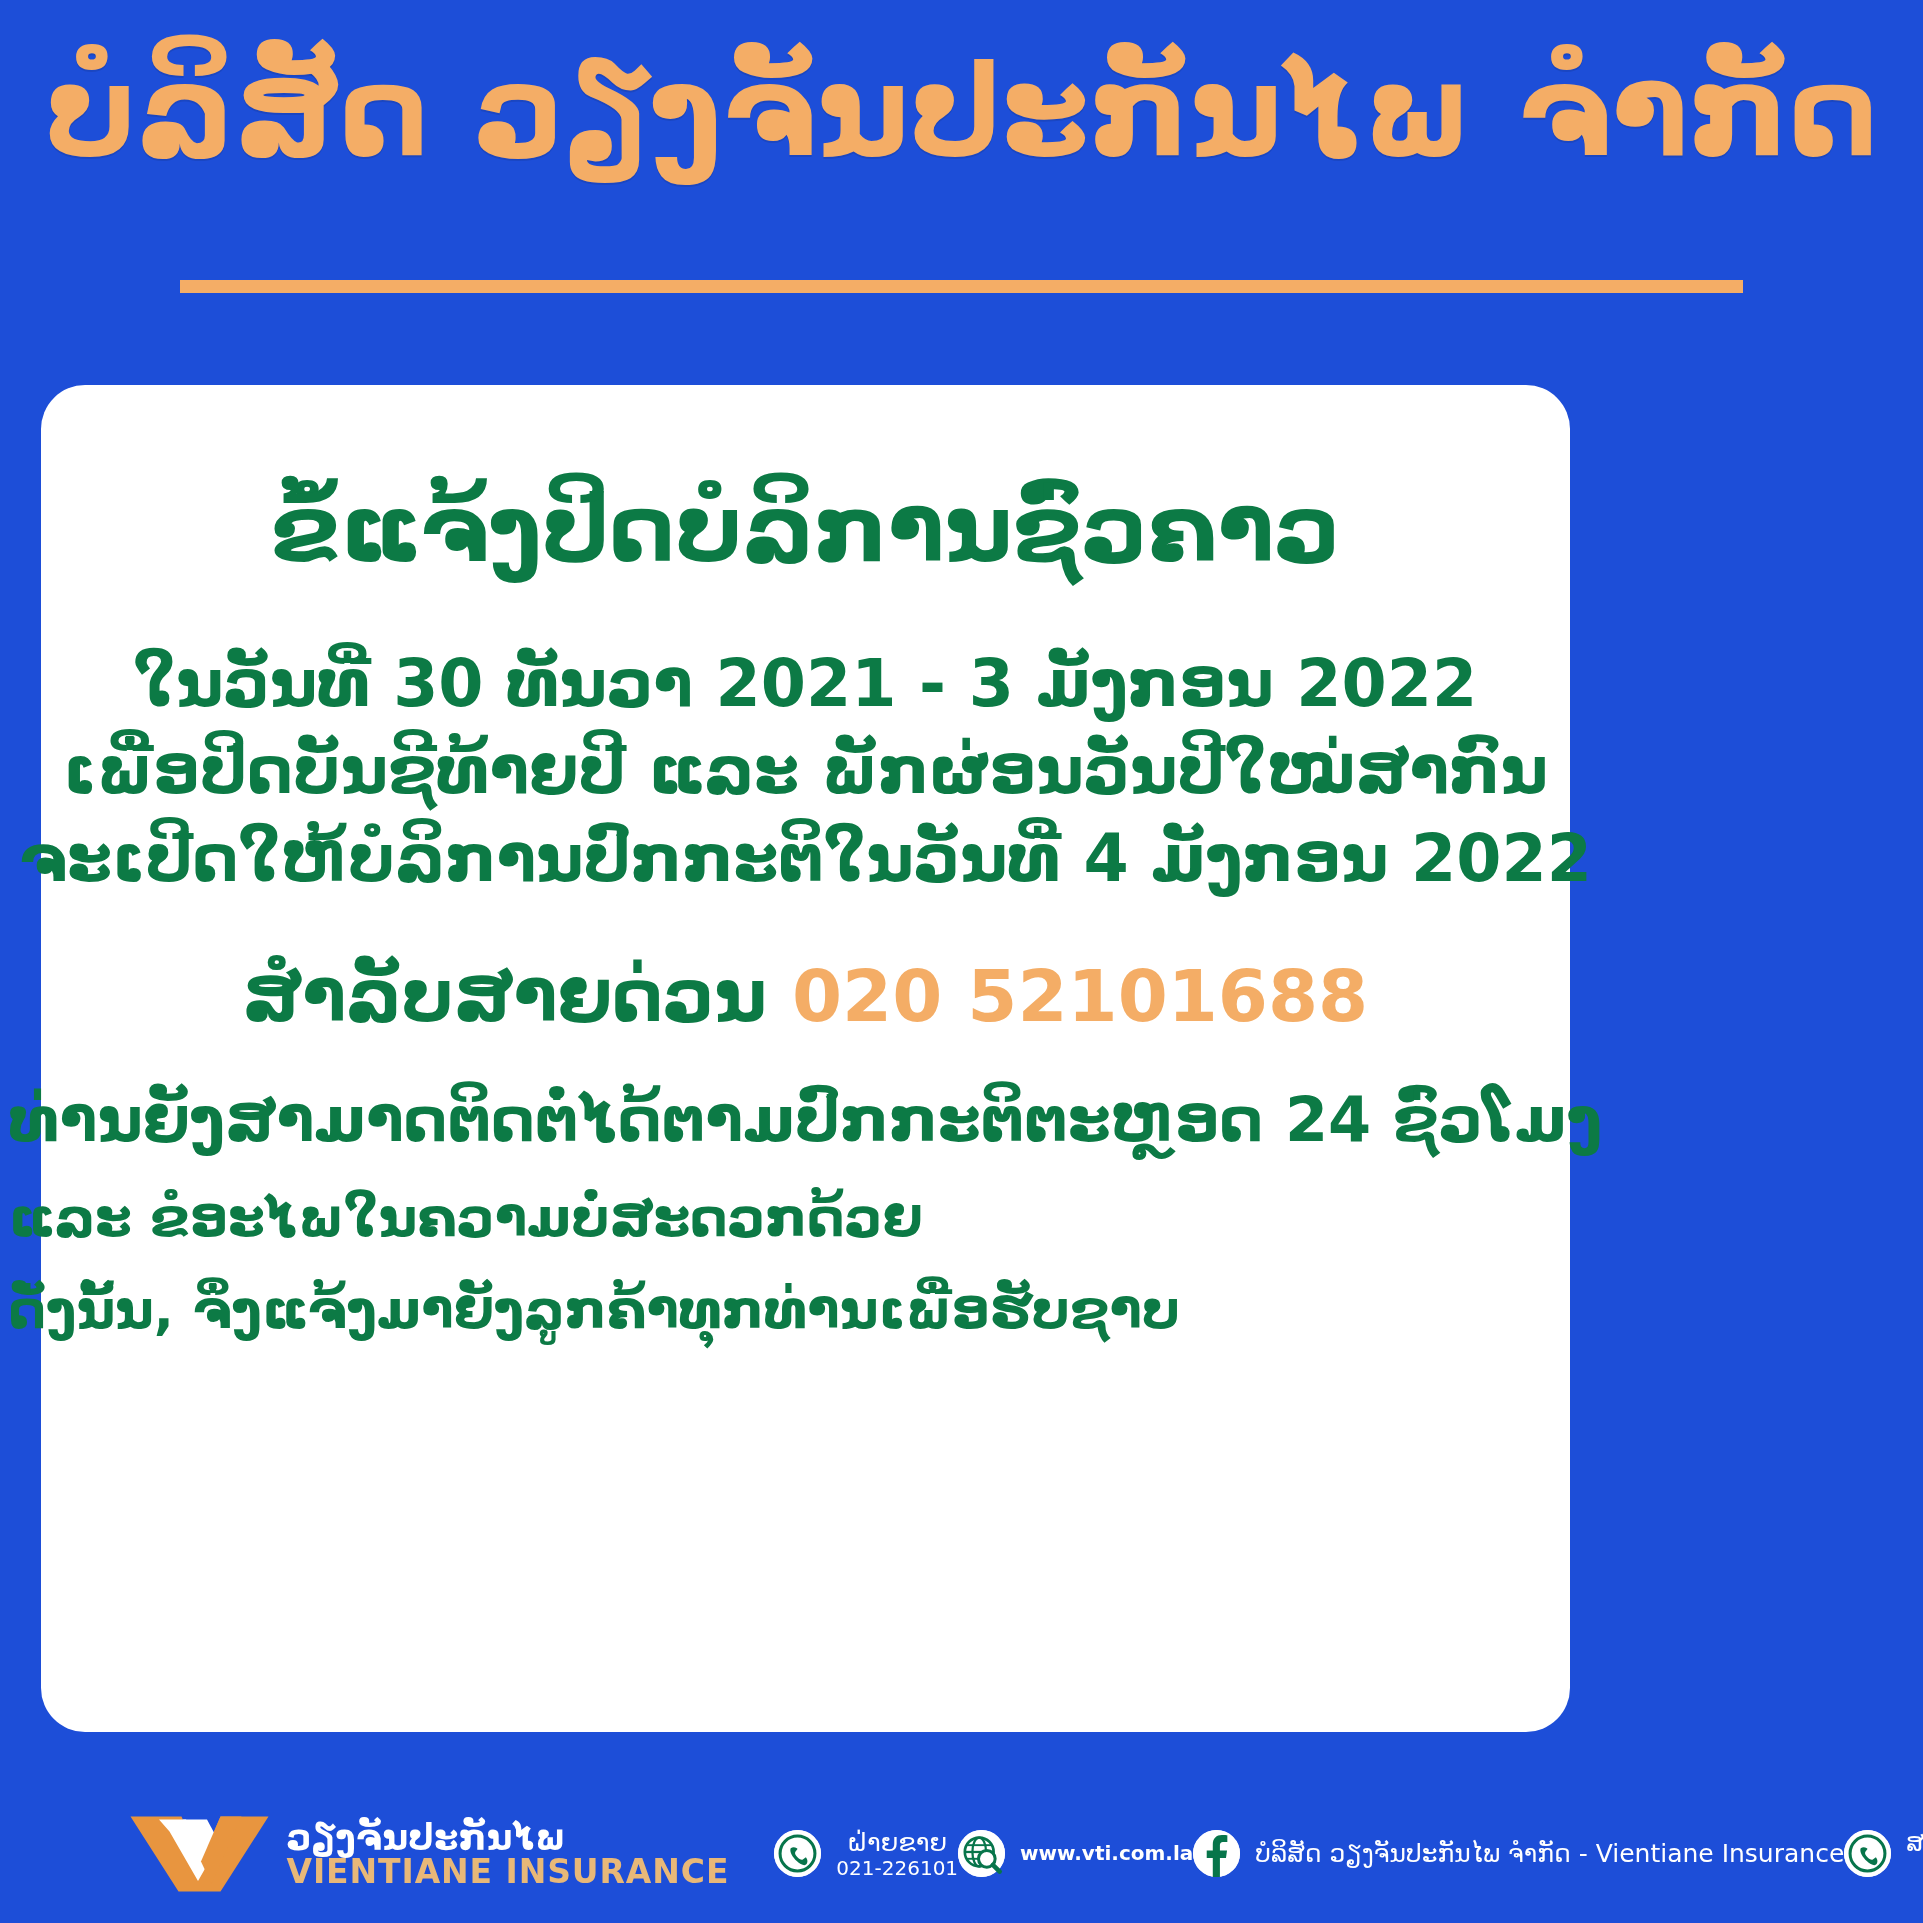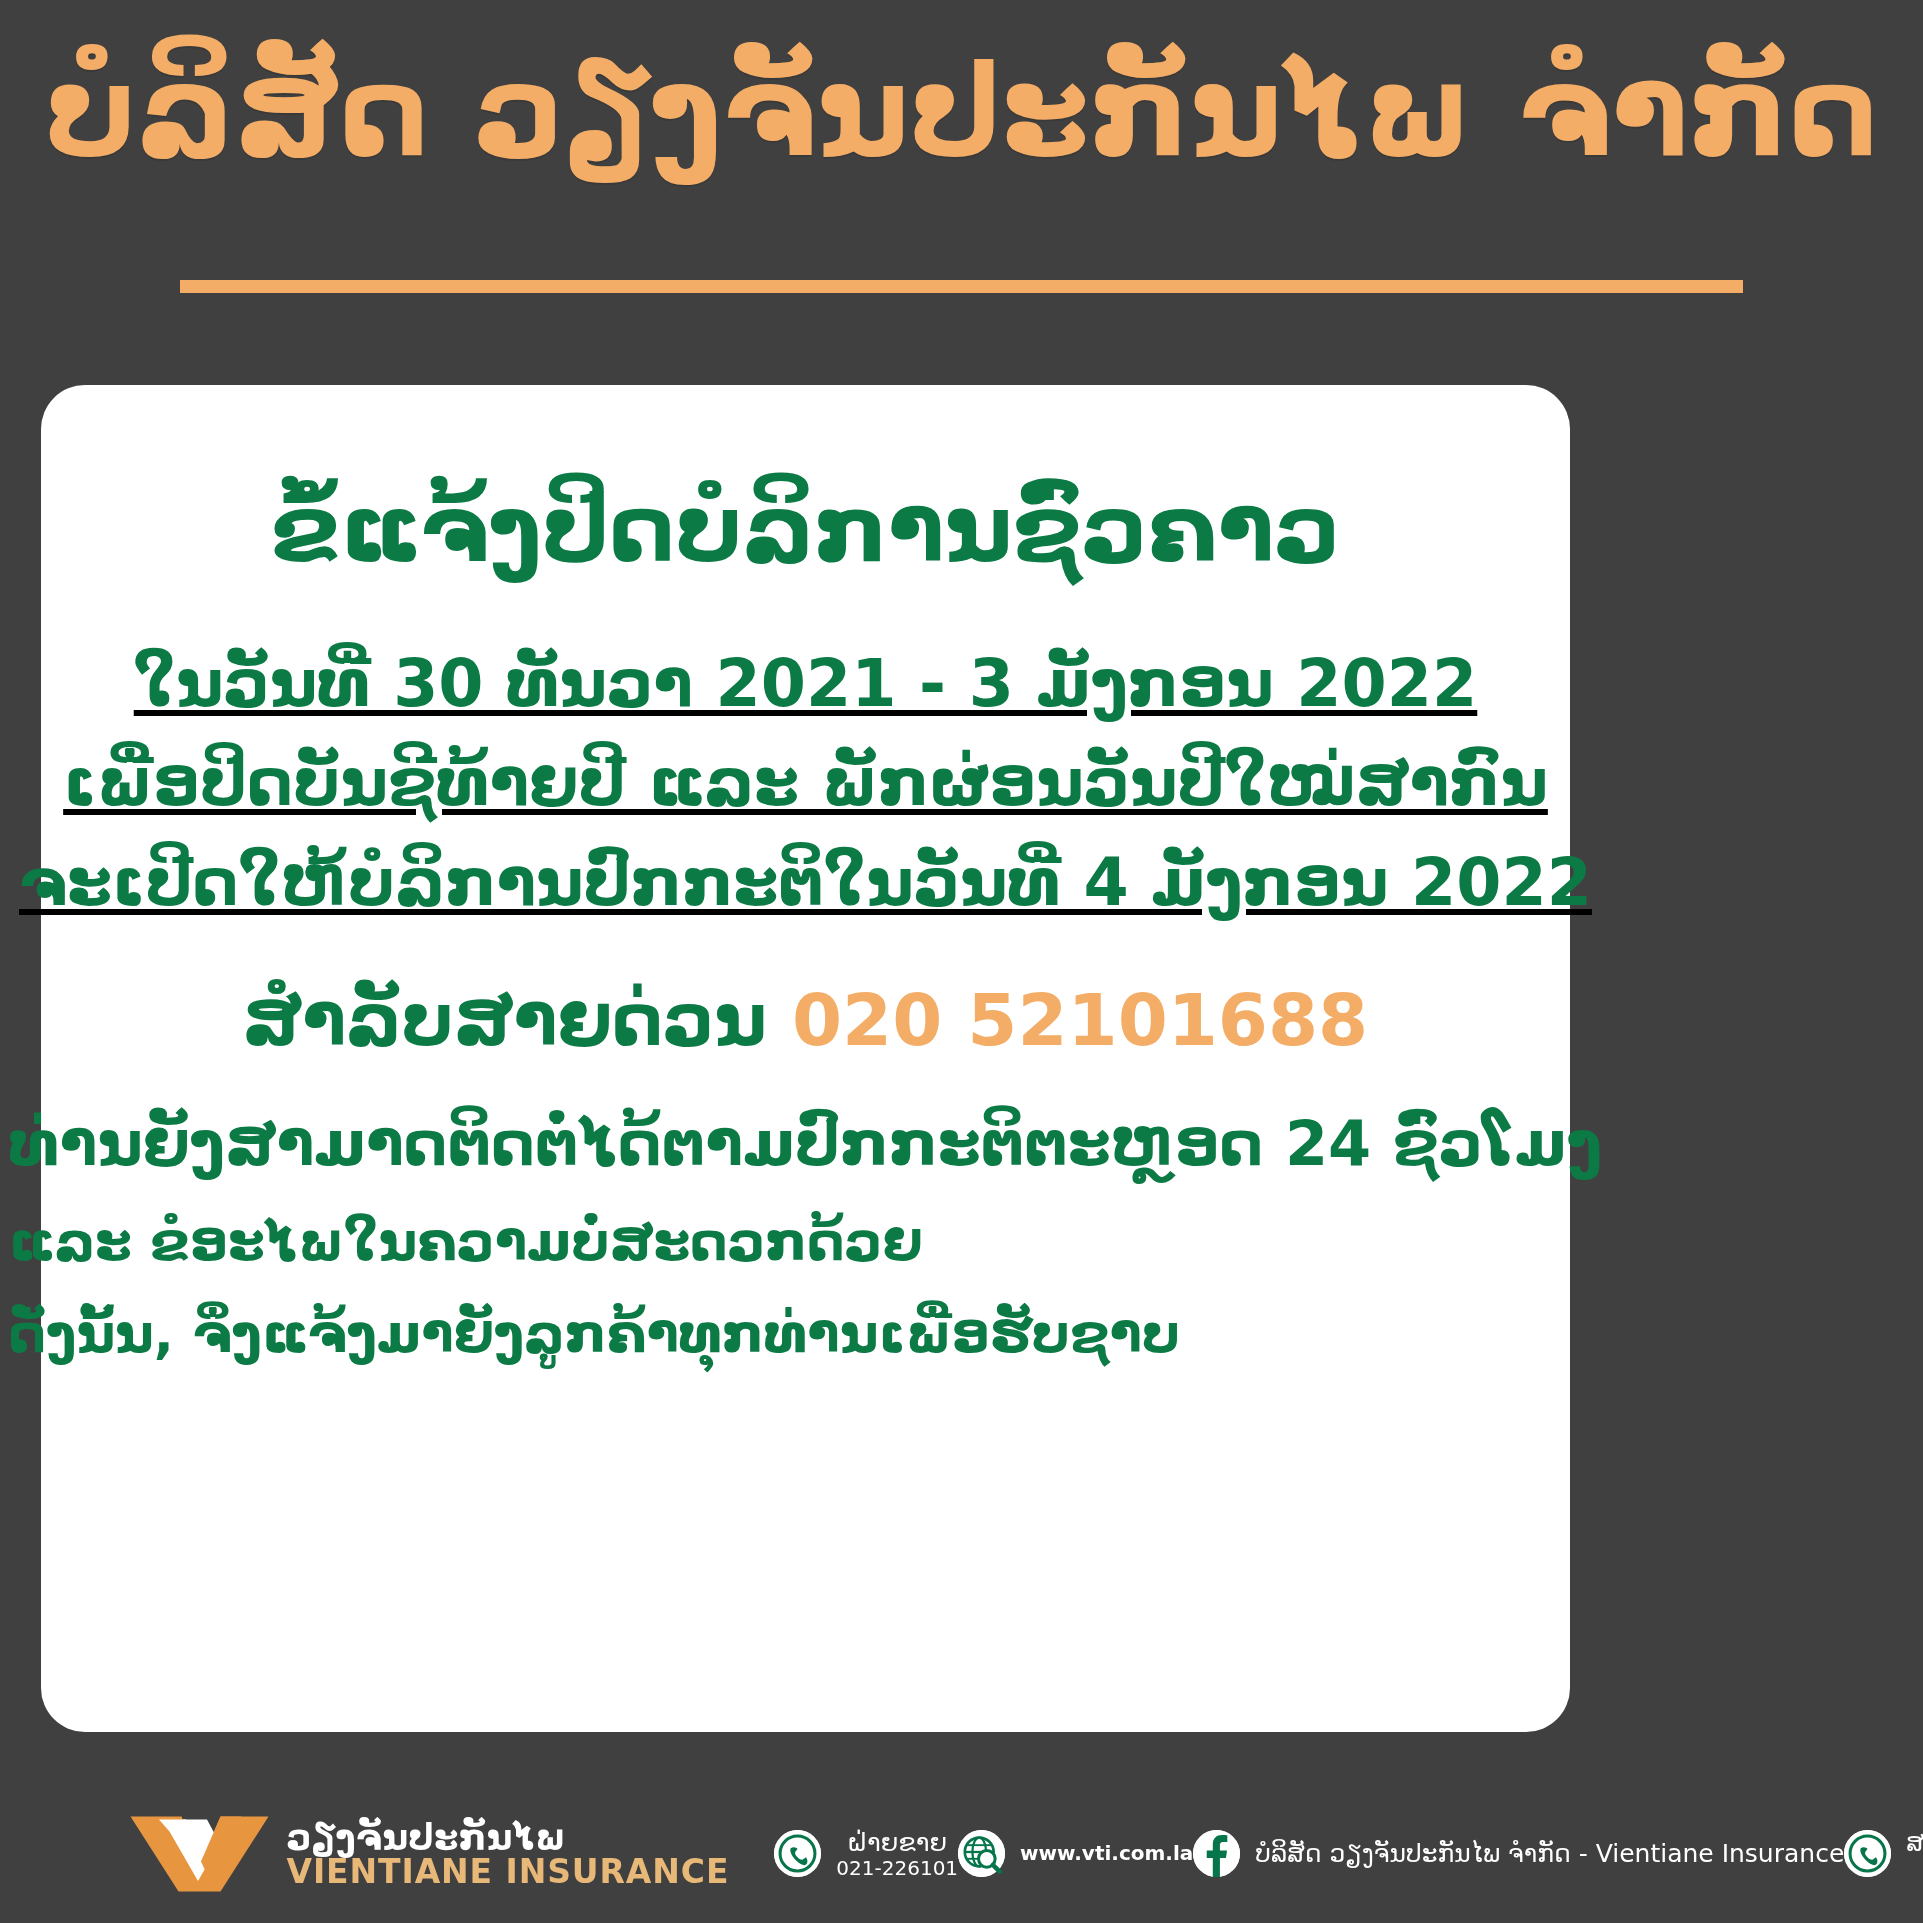--- a/index.html
+++ b/index.html
@@ -10,21 +10,21 @@
     height:1924px;
     background:#05713f;
     font-family:"DejaVu Sans","Liberation Sans",sans-serif;
     overflow:hidden;
   }
 
   #poster {
     position:relative;
     width:1924px;
     height:1924px;
-    background:#404040;
+    background:#1d4ed8;
   }
 
   
   .header {
     position:absolute;
     left:0; top:0;
     width:1924px;
     height:316px;
     display:flex;
     flex-direction:column;
@@ -73,22 +73,21 @@
     line-height:1.2;
     text-align:center;
     white-space:nowrap;
   }
 
   .body-block-1 {
     margin-top:56px;
     display:flex;
     flex-direction:column;
     align-items:center;
-    gap:15px;
-    text-decoration:underline;
+    gap:3px;
   }
   .body-line {
     color:#0c7a45;
     font-size:65px;
     font-weight:600;
     line-height:1.3;
     text-align:center;
     white-space:nowrap;
   }
 

